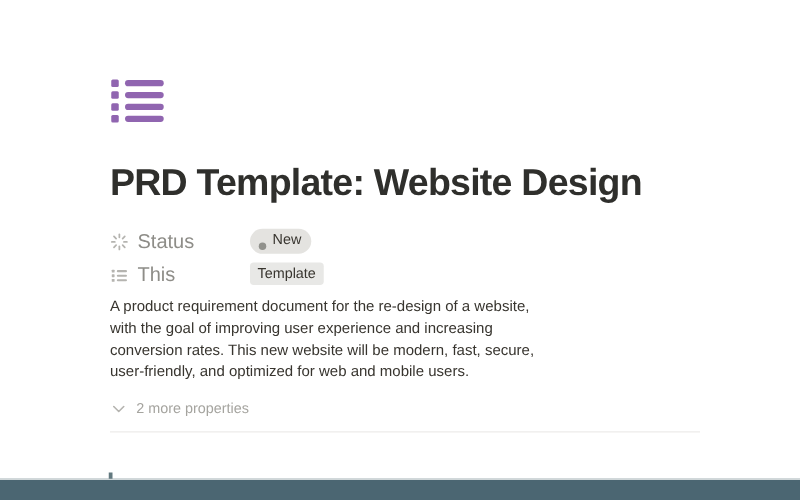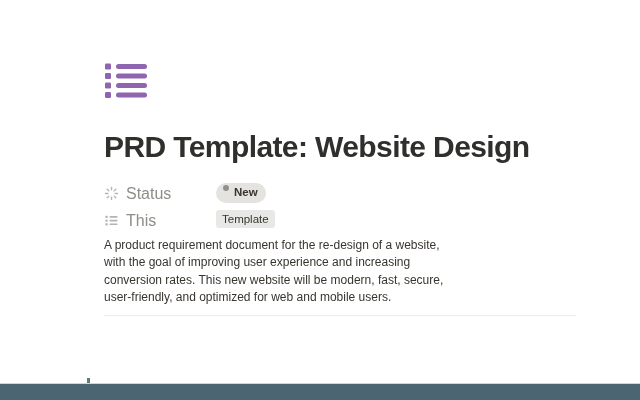--- a/index.html
+++ b/index.html
@@ -12,21 +12,21 @@
     background: #ffffff;
     font-family: "Liberation Sans", sans-serif;
     overflow: hidden;
     position: relative;
     -webkit-font-smoothing: antialiased;
   }
 
   .page {
     position: absolute;
     top: 0;
-    left: 16px;
+    left: 0;
     width: 592px;
     height: 383px;
     overflow: hidden;
     background: #ffffff;
   }
 
   .content {
     padding: 62px 0 0 88px;
     width: 478px;
   }
@@ -81,29 +81,28 @@
   .prop-value {
     flex: 1 1 auto;
     min-height: 24px;
     display: flex;
     align-items: flex-start;
     padding-top: 2px;
   }
 
   .pill {
     display: inline-flex;
-    align-items: flex-start;
+    align-items: flex-end;
     background: #e4e3e0;
     color: #38352f;
     border-radius: 10px;
     font-size: 11.5px;
     padding: 2px 8px 3px 7px;
     height: 15px;
     line-height: 15px;
-    font-weight: bold;
   }
   .pill .dot {
     width: 6px;
     height: 6px;
     border-radius: 50%;
     background: #91918c;
     margin-right: 5px;
     flex: 0 0 6px;
   }
 
@@ -236,20 +235,26 @@
       </div>
 
       <div class="prop-row">
         <div class="prop-value">
           <div class="summary-text">A product requirement document for the re-design of a website, with the goal of improving user experience and increasing conversion rates. This new website will be modern, fast, secure, user-friendly, and optimized for web and mobile users.</div>
         </div>
       </div>
 
     </div>
 
+    <div class="more-props">
+      <svg class="chev" viewBox="0 0 14 14">
+        <path d="M3 5.2 L7 9.2 L11 5.2" fill="none" stroke="#b5b4b0" stroke-width="1.3" stroke-linecap="round" stroke-linejoin="round"></path>
+      </svg>
+      <span>2 more properties</span>
+    </div>
 
     <div class="divider"></div>
 
   </div>
 </div>
 
 <div class="hscroll-thumb"></div>
 <div class="hscroll-track"></div>
 
 </body></html>

